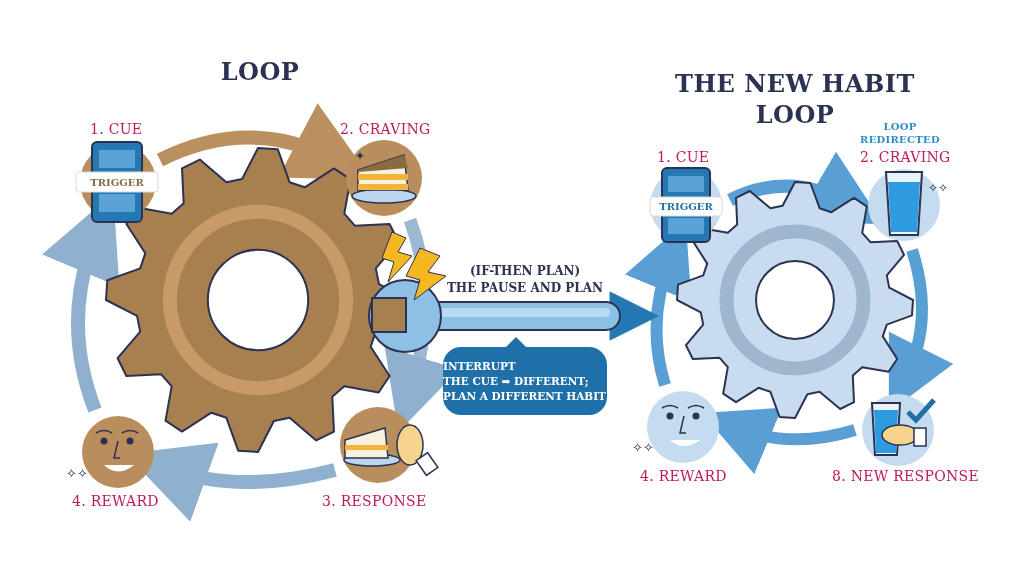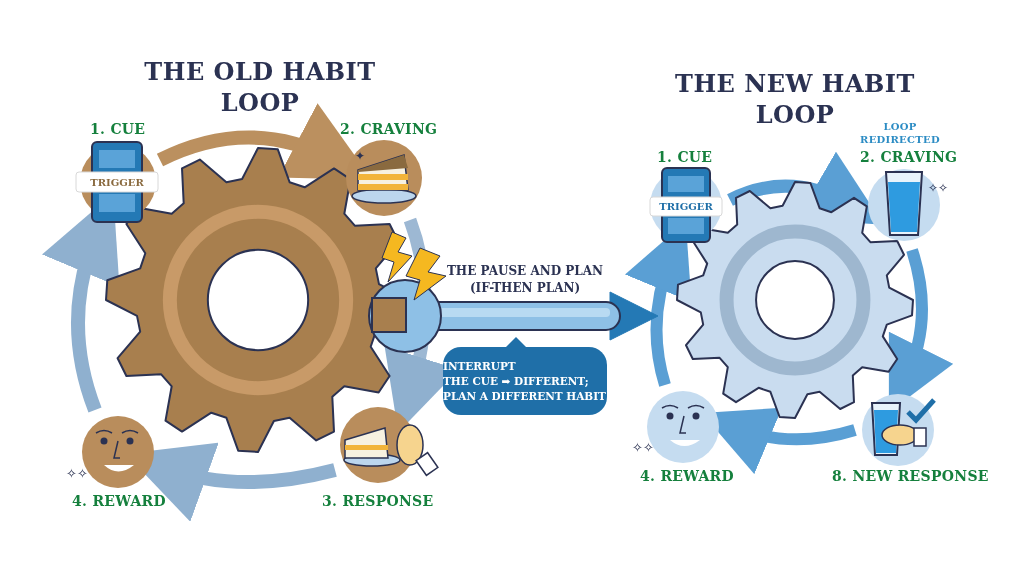--- a/index.html
+++ b/index.html
@@ -1,18 +1,18 @@
 <!DOCTYPE html>
 <html><head>
 <meta charset="utf-8">
 <style>
   html, body { margin:0; padding:0; background:#ffffff; }
   body { width:1024px; height:569px; position:relative; overflow:hidden; font-family:"DejaVu Serif", serif; }
   .title { position:absolute; text-align:center; color:#2b3252; font-weight:bold; font-size:24px; line-height:31px; letter-spacing:0.5px; }
-  .lbl { position:absolute; color:#15803d; font-weight:bold; font-size:14px; white-space:nowrap; letter-spacing:0.3px; }
+  .lbl { position:absolute; color:#be185d; font-weight:normal; font-size:14px; white-space:nowrap; letter-spacing:0.3px; }
   .sub { position:absolute; color:#2c8cc4; font-weight:bold; font-size:10px; text-align:center; line-height:13px; letter-spacing:0.3px; }
   .pause { position:absolute; color:#2b3252; font-weight:bold; font-size:12px; text-align:center; line-height:17px; }
   .box { position:absolute; left:443px; top:347px; width:164px; height:68px; background:#1f6fa8; border-radius:18px; color:#ffffff; font-size:10.5px; font-weight:bold; text-align:left; display:flex; flex-direction:column; justify-content:center; line-height:15px; }
   .box:before { content:""; position:absolute; left:62px; top:-10px; border-left:11px solid transparent; border-right:11px solid transparent; border-bottom:11px solid #1f6fa8; }
   svg.art { position:absolute; left:0; top:0; }
   .trig { font-family:"DejaVu Serif", serif; font-weight:bold; }
 </style>
 </head>
 <body>
 
@@ -131,21 +131,20 @@
     <circle cx="670" cy="416" r="3.5" fill="#2b3252"></circle>
       <circle cx="696" cy="416" r="3.5" fill="#2b3252"></circle>
     <path d="M662,408 Q670,403 678,408 M688,408 Q696,403 704,408" stroke="#2b3252" stroke-width="1.5" fill="none"></path>
     <path d="M684,416 L680,433 L686,433" stroke="#2b3252" stroke-width="1.5" fill="none"></path>
     <path d="M670,440 Q684,452 700,440 Z" fill="#ffffff"></path>
     <text x="632" y="452" font-size="13" fill="#2b3252">✧✧</text>
   </g>
 </svg>
 
 <div class="title" style="left:110px; top:56px; width:300px;">
-  <div>THE OLD HABIT</div>
   <div>LOOP</div>
 </div>
 <div class="title" style="left:645px; top:68px; width:300px;">
   <div>THE NEW HABIT</div>
   <div>LOOP</div>
 </div>
 
 <div class="lbl" style="left:90px; top:121px;">1. CUE</div>
 <div class="lbl" style="left:340px; top:121px;">2. CRAVING</div>
 <div class="lbl" style="left:322px; top:493px;">3. RESPONSE</div>
@@ -154,20 +153,20 @@
 <div class="sub" style="left:855px; top:120px; width:90px;">
   <div>LOOP</div>
   <div>REDIRECTED</div>
 </div>
 <div class="lbl" style="left:657px; top:149px;">1. CUE</div>
 <div class="lbl" style="left:860px; top:149px;">2. CRAVING</div>
 <div class="lbl" style="left:832px; top:468px;">8. NEW RESPONSE</div>
 <div class="lbl" style="left:640px; top:468px;">4. REWARD</div>
 
 <div class="pause" style="left:445px; top:263px; width:160px;">
+  <div>(IF-THEN PLAN)</div>
   <div>THE PAUSE AND PLAN</div>
-  <div>(IF-THEN PLAN)</div>
 </div>
 <div class="box">
   <div>INTERRUPT</div>
   <div><span>THE CUE</span> <span>➡</span> <span>DIFFERENT;</span></div>
   <div>PLAN A DIFFERENT HABIT</div>
 </div>
 
 </body></html>

